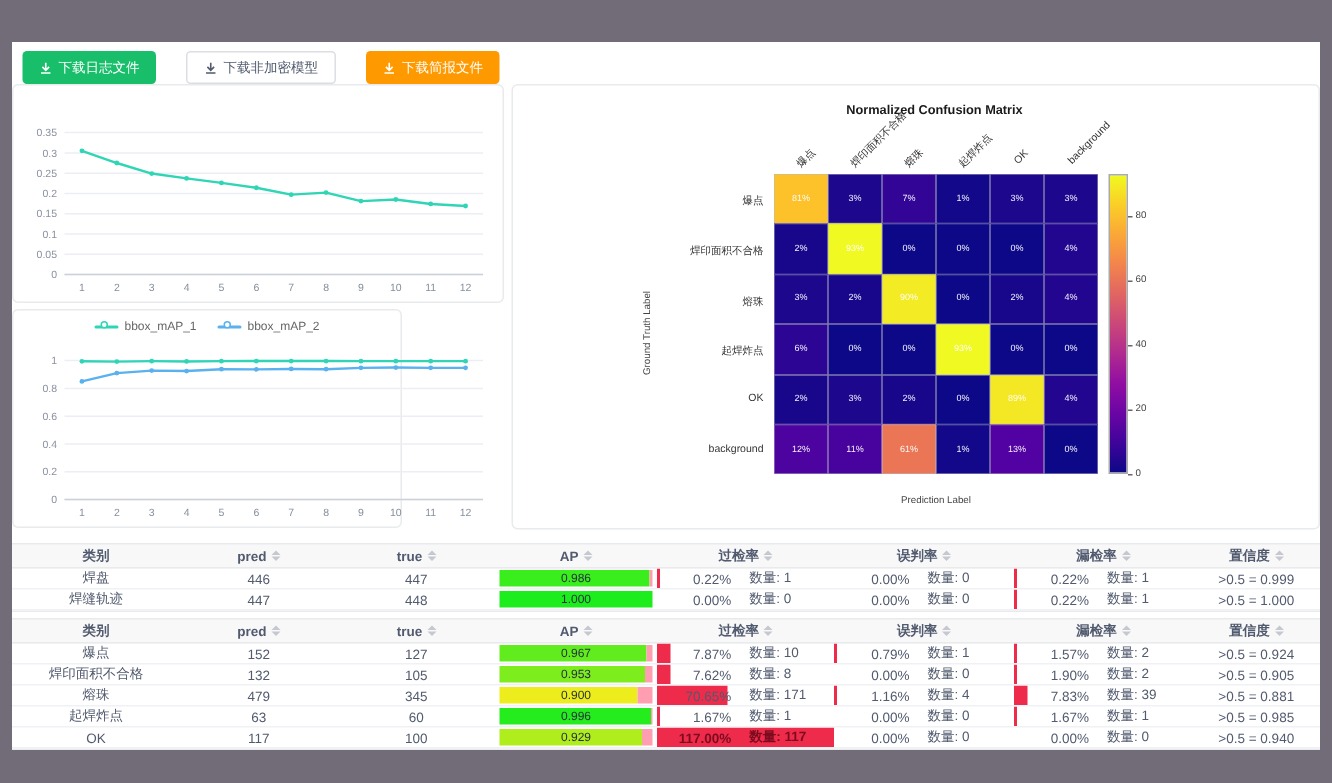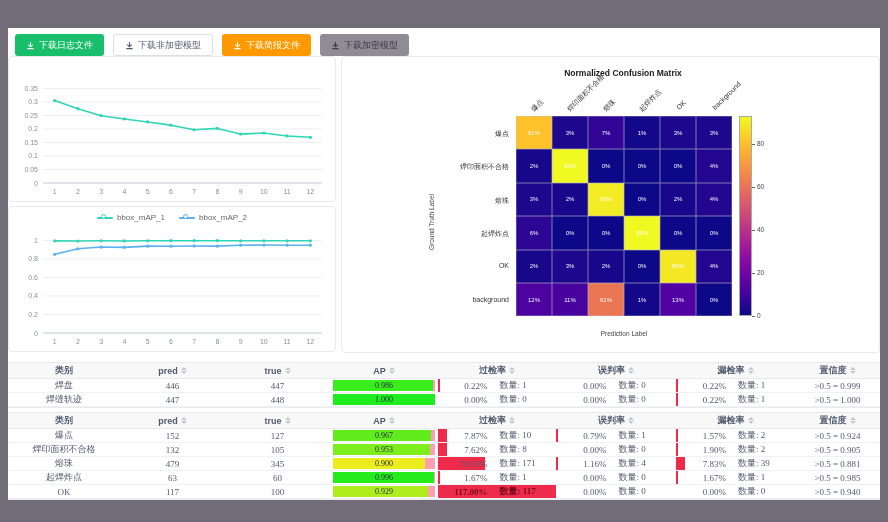--- a/index.html
+++ b/index.html
@@ -1,34 +1,34 @@
 <!DOCTYPE html>
 <html><head>
 <meta charset="utf-8">
 <style>
   * { margin:0; padding:0; box-sizing:border-box; }
   body { font-family:"Liberation Sans","DejaVu Sans",sans-serif; background:#55515c; }
   .frame { position:relative; width:888px; height:522px; background:#716c78; overflow:hidden; }
   .content { position:absolute; left:8px; top:28px; width:872px; height:472px; background:#ffffff; }
 
   
-  .btnrow { position:absolute; left:7px; top:6px; display:flex; gap:9px; }
+  .btnrow { position:absolute; left:7px; top:6px; display:flex; gap:20px; }
   .btn { height:22px; display:inline-flex; align-items:center; gap:4px; padding:0 11px;
          border-radius:3px; font-size:9px; border:none; cursor:pointer; white-space:nowrap;
          font-family:inherit; }
   .btn.green  { background:#19be6b; color:#fff; }
   .btn.orange { background:#ff9900; color:#fff; }
   .btn.white  { background:#ffffff; color:#515a6e; border:1px solid #dcdee2; }
   .btn.gray   { background:#8f8c96; color:#3c3a44; }
   .dl-icon { display:inline-flex; }
 
   
   .card { position:absolute; background:#fff; border:1px solid #e8eaec; border-radius:4px; }
   #card1 { left:0; top:28px; width:328px; height:146px; }
-  #card2 { left:0; top:178px; width:328px; height:146px; }
+  #card2 { left:0; top:178px; width:260px; height:146px; }
   #cmcard { left:333px; top:28px; width:539px; height:297px; }
 
   .legend { position:absolute; top:6px; left:0; width:100%; display:flex; justify-content:center;
             gap:14px; font-size:8px; color:#666; z-index:2; }
   .legend-item { display:inline-flex; align-items:center; gap:4px; cursor:pointer; }
   .lic { position:relative; width:16px; height:8px; display:inline-block; }
   .lic-line { position:absolute; left:0; right:0; top:3px; height:2px; border-radius:1px; }
   .lic-ring { position:absolute; left:4px; top:0; width:5px; height:5px; border:1.5px solid;
               border-radius:50%; background:#fff; }
   .plot { position:absolute; left:0; top:0; width:100%; height:100%; }
@@ -49,21 +49,21 @@
   .cbar { position:absolute; border:1px solid #aaa; }
   .cbar-tick { position:absolute; font-size:6.5px; color:#444; }
   .cbar-mark { position:absolute; width:3px; height:1px; background:#666; }
 
   
   .tbl { position:absolute; left:0; width:872px; background:#fff; border-bottom:1px solid #e8eaec; }
   .thead { display:flex; height:17px; background:#f8f8f9; border-top:1px solid #e8eaec;
            border-bottom:1px solid #e8eaec; align-items:center; }
   .th { font-size:9px; color:#515a6e; font-weight:bold; text-align:center; display:flex;
         align-items:center; justify-content:center; height:100%; }
-  .trow { display:flex; height:14px; align-items:center; border-bottom:1px solid #f0f1f4;font-family:Liberation Serif, serif; }
+  .trow { display:flex; height:14px; align-items:center; border-bottom:1px solid #f0f1f4; }
   .td { font-size:9px; color:#515a6e; text-align:center; height:100%; display:flex;
         align-items:center; justify-content:center; position:relative; overflow:hidden; }
   .caret { display:inline-flex; flex-direction:column; gap:1px; margin-left:3px; }
   .caret i { width:0; height:0; border-left:3px solid transparent; border-right:3px solid transparent; display:block; }
   .caret .up   { border-bottom:3px solid #c5c8ce; }
   .caret .down { border-top:3px solid #c5c8ce; }
 
   .apwrap { position:relative; width:94%; height:11px; background:#fff; }
   .apbar  { position:absolute; left:0; top:0; bottom:0; }
   .apremainder { position:absolute; right:0; top:0; bottom:0; background:#ff9eb0; }
@@ -98,28 +98,20 @@
         </span>
         <span>下载非加密模型</span>
       </button>
       <button class="btn orange">
         <span class="dl-icon">
           <svg width="9" height="9" viewBox="0 0 10 10">
               <path d="M5 1v5M2.5 4L5 6.5 7.5 4M1.5 8.5h7" stroke="currentColor" stroke-width="1.2" fill="none"></path>
             </svg>
         </span>
         <span>下载简报文件</span>
-      </button>
-      <button class="btn gray">
-        <span class="dl-icon">
-          <svg width="9" height="9" viewBox="0 0 10 10">
-              <path d="M5 1v5M2.5 4L5 6.5 7.5 4M1.5 8.5h7" stroke="currentColor" stroke-width="1.2" fill="none"></path>
-            </svg>
-        </span>
-        <span>下载加密模型</span>
       </button>
     </div>
 
     <div class="card" id="card1">
       <div class="plot" id="chart1"><svg width="326" height="144">
             <line x1="34" y1="126" x2="313" y2="126" stroke="#eceef4" stroke-width="1"></line>
             <text x="29" y="128.5" font-size="7" fill="#8a90a0" text-anchor="end">0</text>
             <line x1="34" y1="112.48648648648648" x2="313" y2="112.48648648648648" stroke="#eceef4" stroke-width="1"></line>
             <text x="29" y="114.98648648648648" font-size="7" fill="#8a90a0" text-anchor="end">0.05</text>
             <line x1="34" y1="98.97297297297297" x2="313" y2="98.97297297297297" stroke="#eceef4" stroke-width="1"></line>

